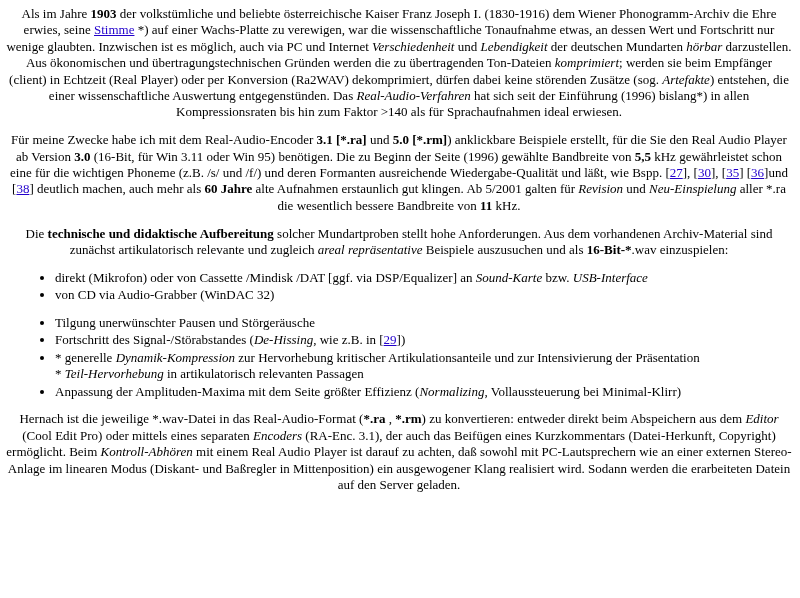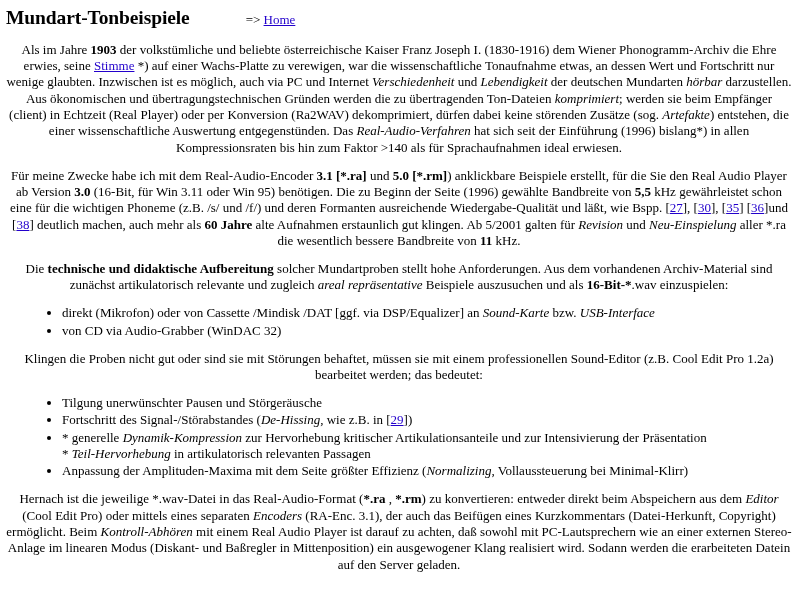--- a/index.html
+++ b/index.html
@@ -53,49 +53,44 @@
     text-align: center;
   }
   .b { font-weight: bold; }
   .i { font-style: italic; }
   ul.bullets {
     margin: 0 0 11.5px 0;
     padding-left: 40px;
     list-style-type: disc;
   }
   ul.bullets li {
-    margin: 0 0 1px 16px;
+    margin: 0 0 1px 9px;
     padding: 0;
   }
   .sub-line {
     display: block;
   }
 </style>
 </head>
 <body>
 
 <div class="page">
 
-  <div class="header-row">
-    <h1 class="title">Mundart-Tonbeispiele</h1>
-    <div class="home-nav"><span class="arrow">=&gt;</span>&nbsp;<a class="link" href="#">Home</a></div>
-  </div>
 
   <p class="para"><span>Als im Jahre </span><span class="b">1903</span><span> der volkstümliche und beliebte österreichische Kaiser Franz Joseph I. (1830-1916) dem Wiener Phonogramm-Archiv die Ehre erwies, seine </span><a class="link" href="#">Stimme</a><span> *) auf einer Wachs-Platte zu verewigen, war die wissenschaftliche Tonaufnahme etwas, an dessen Wert und Fortschritt nur wenige glaubten. Inzwischen ist es möglich, auch via PC und Internet </span><span class="i">Verschiedenheit</span><span> und </span><span class="i">Lebendigkeit</span><span> der deutschen Mundarten </span><span class="i">hörbar</span><span> darzustellen. Aus ökonomischen und übertragungstechnischen Gründen werden die zu übertragenden Ton-Dateien </span><span class="i">komprimiert</span><span>; werden sie beim Empfänger (client) in Echtzeit (Real Player) oder per Konversion (Ra2WAV) dekomprimiert, dürfen dabei keine störenden Zusätze (sog. </span><span class="i">Artefakte</span><span>) entstehen, die einer wissenschaftliche Auswertung entgegenstünden. Das </span><span class="i">Real-Audio-Verfahren</span><span> hat sich seit der Einführung (1996) bislang*) in allen Kompressionsraten bis hin zum Faktor &gt;140 als für Sprachaufnahmen ideal erwiesen.</span></p>
 
   <p class="para"><span>Für meine Zwecke habe ich mit dem Real-Audio-Encoder </span><span class="b">3.1 [*.ra]</span><span> und </span><span class="b">5.0 [*.rm]</span><span>) anklickbare Beispiele erstellt, für die Sie den Real Audio Player ab Version </span><span class="b">3.0</span><span> (16-Bit, für Win 3.11 oder Win 95) benötigen. Die zu Beginn der Seite (1996) gewählte Bandbreite von </span><span class="b">5,5</span><span> kHz gewährleistet schon eine für die wichtigen Phoneme (z.B. /s/ und /f/) und deren Formanten ausreichende Wiedergabe-Qualität und läßt, wie Bspp. </span>[<a class="link" href="#">27</a>]<span>, </span>[<a class="link" href="#">30</a>]<span>, </span>[<a class="link" href="#">35</a>]<span> </span>[<a class="link" href="#">36</a>]<span>und </span>[<a class="link" href="#">38</a>]<span> deutlich machen, auch mehr als </span><span class="b">60 Jahre</span><span> alte Aufnahmen erstaunlich gut klingen. Ab 5/2001 galten für </span><span class="i">Revision</span><span> und </span><span class="i">Neu-Einspielung</span><span> aller *.ra die wesentlich bessere Bandbreite von </span><span class="b">11</span><span> kHz.</span></p>
 
   <p class="para"><span>Die </span><span class="b">technische und didaktische Aufbereitung</span><span> solcher Mundartproben stellt hohe Anforderungen. Aus dem vorhandenen Archiv-Material sind zunächst artikulatorisch relevante und zugleich </span><span class="i">areal repräsentative</span><span> Beispiele auszusuchen und als </span><span class="b">16-Bit-*</span><span>.wav einzuspielen:</span></p>
 
   <ul class="bullets">
     <li><span>direkt (Mikrofon) oder von Cassette /Mindisk /DAT [ggf. via DSP/Equalizer] an </span><span class="i">Sound-Karte</span><span> bzw. </span><span class="i">USB-Interface</span></li>
     <li><span>von CD via Audio-Grabber (WinDAC 32)</span></li>
   </ul>
 
-  <p class="para"><span>Klingen die Proben nicht gut oder sind sie mit Störungen behaftet, müssen sie mit einem professionellen Sound-Editor (z.B. Cool Edit Pro 1.2a) bearbeitet werden; das bedeutet:</span></p>
 
   <ul class="bullets">
     <li><span>Tilgung unerwünschter Pausen und Störgeräusche</span></li>
     <li><span>Fortschritt des Signal-/Störabstandes (</span><span class="i">De-Hissing</span><span>, wie z.B. in [</span><a class="link" href="#">29</a><span>])</span></li>
     <li>
       <span class="sub-line"><span>* generelle </span><span class="i">Dynamik-Kompression</span><span> zur Hervorhebung kritischer Artikulationsanteile und zur Intensivierung der Präsentation</span></span>
       <span class="sub-line"><span>* </span><span class="i">Teil-Hervorhebung</span><span> in artikulatorisch relevanten Passagen</span></span>
     </li>
     <li><span>Anpassung der Amplituden-Maxima mit dem Seite größter Effizienz (</span><span class="i">Normalizing</span><span>, Vollaussteuerung bei Minimal-Klirr)</span></li>
   </ul>

